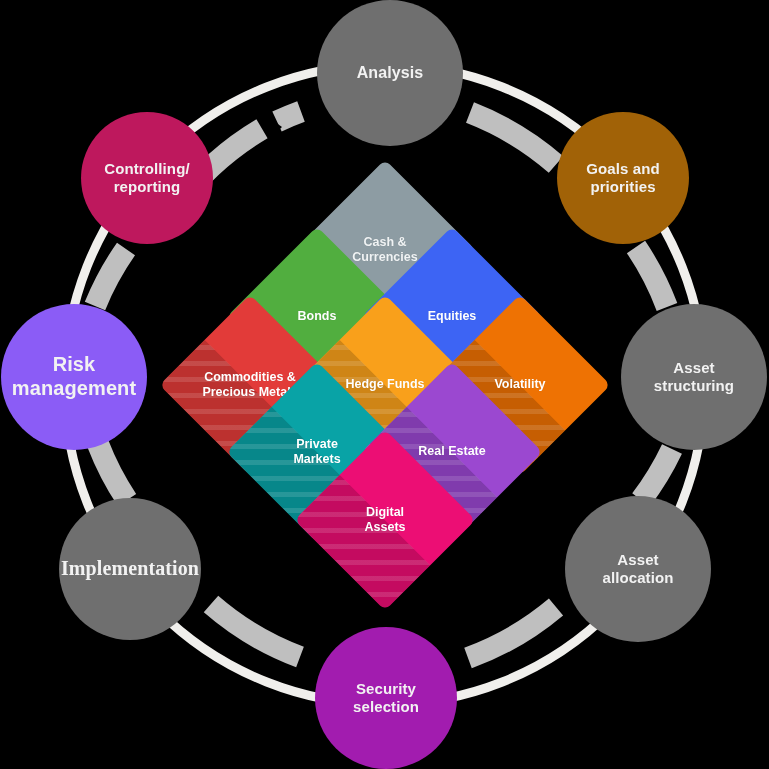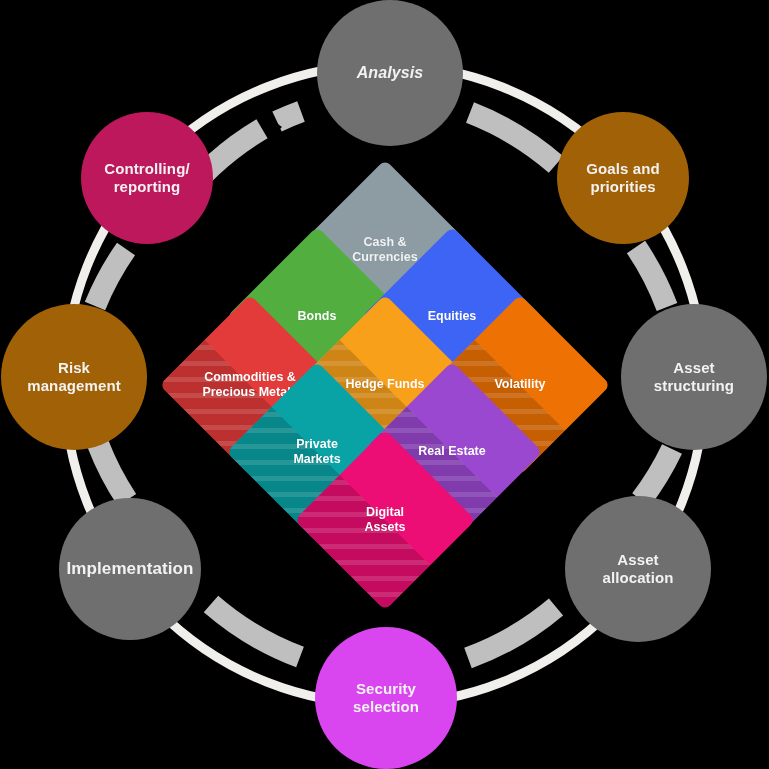--- a/index.html
+++ b/index.html
@@ -118,43 +118,43 @@
 
       <path d="M 127.0 500.0 A 290 290 0 0 1 98.0 444.0"></path>
 
       <path d="M 95.0 306.0 A 290 290 0 0 1 126.0 249.0"></path>
     </g>
 
     <path d="M 268 117 L 282 127 L 268 140 Z" fill="#000"></path>
   </svg>
 
   <div>
-    <div class="proc-circle" style="width: 146px; height: 146px; left: 317px; top: 0px; font-size: 16px; background: rgb(111, 111, 111); color: rgb(242, 242, 242); font-style: italic;">
+    <div class="proc-circle" style="width: 146px; height: 146px; left: 317px; top: 0px; font-size: 16px; background: rgb(111, 111, 111); color: rgb(242, 242, 242);">
       <span class="proc-label">Analysis</span>
     </div>
     <div class="proc-circle" style="width: 132px; height: 132px; left: 557px; top: 112px; font-size: 15px; background: #a16207; color: rgb(242, 242, 242);">
       <span class="proc-label">Goals and
 priorities</span>
     </div>
     <div class="proc-circle" style="width: 146px; height: 146px; left: 621px; top: 304px; font-size: 15px; background: rgb(111, 111, 111); color: rgb(242, 242, 242);">
       <span class="proc-label">Asset
 structuring</span>
     </div>
     <div class="proc-circle" style="width: 146px; height: 146px; left: 565px; top: 496px; font-size: 15px; background: rgb(111, 111, 111); color: rgb(242, 242, 242);">
       <span class="proc-label">Asset
 allocation</span>
     </div>
-    <div class="proc-circle" style="width: 142px; height: 142px; left: 315px; top: 627px; font-size: 15px; background: #d946ef; color: rgb(242, 242, 242);">
+    <div class="proc-circle" style="width: 142px; height: 142px; left: 315px; top: 627px; font-size: 15px; background: #a21caf; color: rgb(242, 242, 242);">
       <span class="proc-label">Security
 selection</span>
     </div>
-    <div class="proc-circle" style="width: 142px; height: 142px; left: 59px; top: 498px; font-size: 17px; background: rgb(111, 111, 111); color: rgb(242, 242, 242);">
+    <div class="proc-circle" style="width: 142px; height: 142px; left: 59px; top: 498px; font-size: 20px; background: rgb(111, 111, 111); color: rgb(242, 242, 242); font-family: Liberation Serif, serif;">
       <span class="proc-label">Implementation</span>
     </div>
-    <div class="proc-circle" style="width: 146px; height: 146px; left: 1px; top: 304px; font-size: 15px; background: #a16207; color: rgb(242, 242, 242);">
+    <div class="proc-circle" style="width: 146px; height: 146px; left: 1px; top: 304px; font-size: 20px; background: #8b5cf6; color: rgb(242, 242, 242);">
       <span class="proc-label">Risk
 management</span>
     </div>
     <div class="proc-circle" style="width: 132px; height: 132px; left: 81px; top: 112px; font-size: 15px; background: #be185d; color: rgb(242, 242, 242);">
       <span class="proc-label">Controlling/
 reporting</span>
     </div>
   </div>
 
   <div id="diamond-grid">

